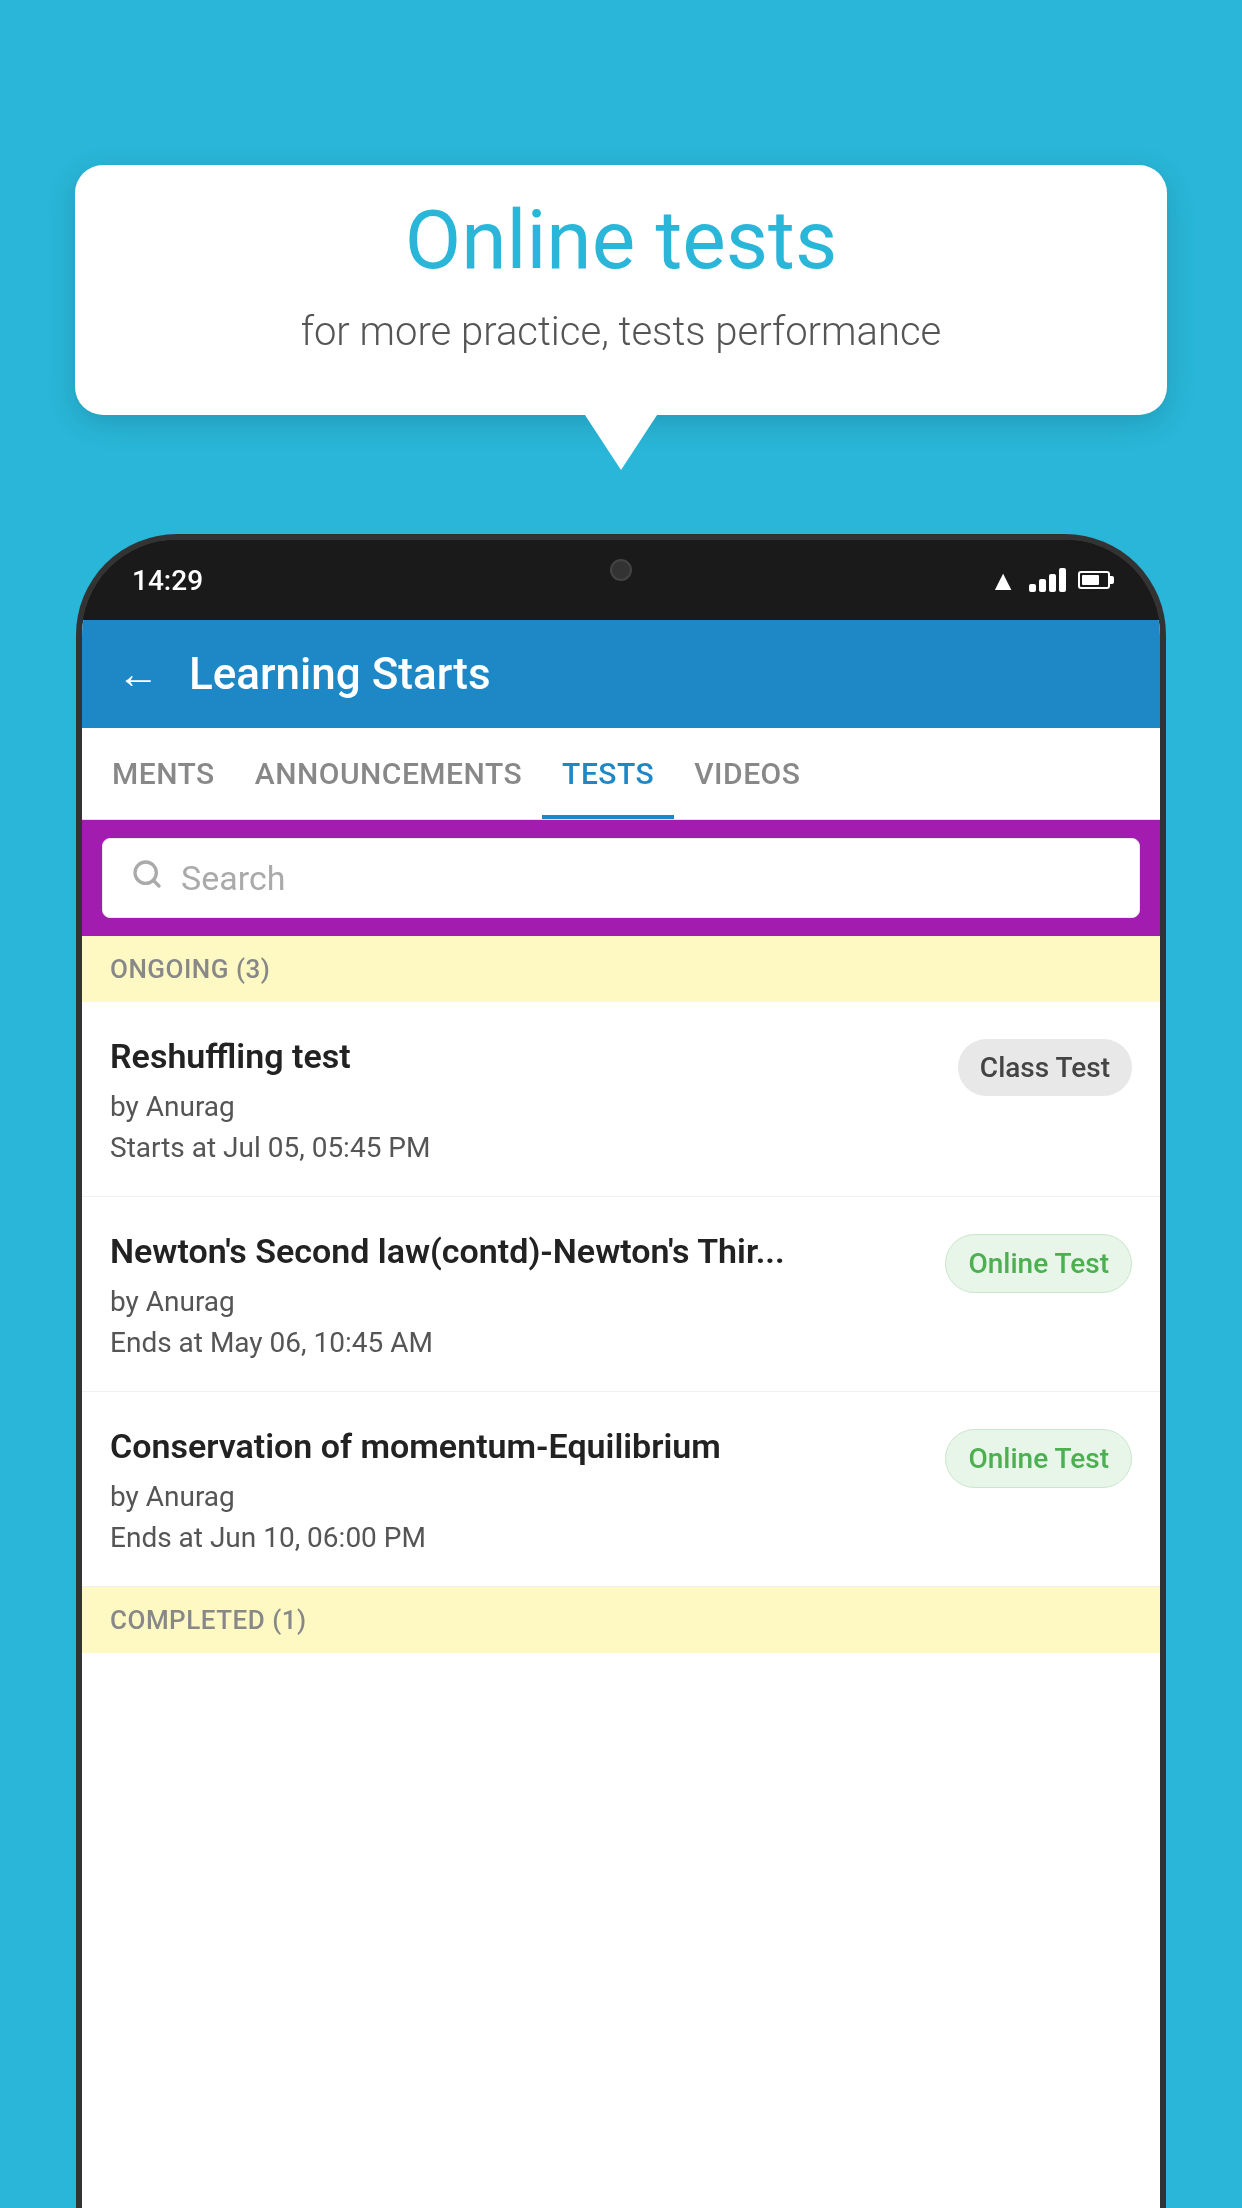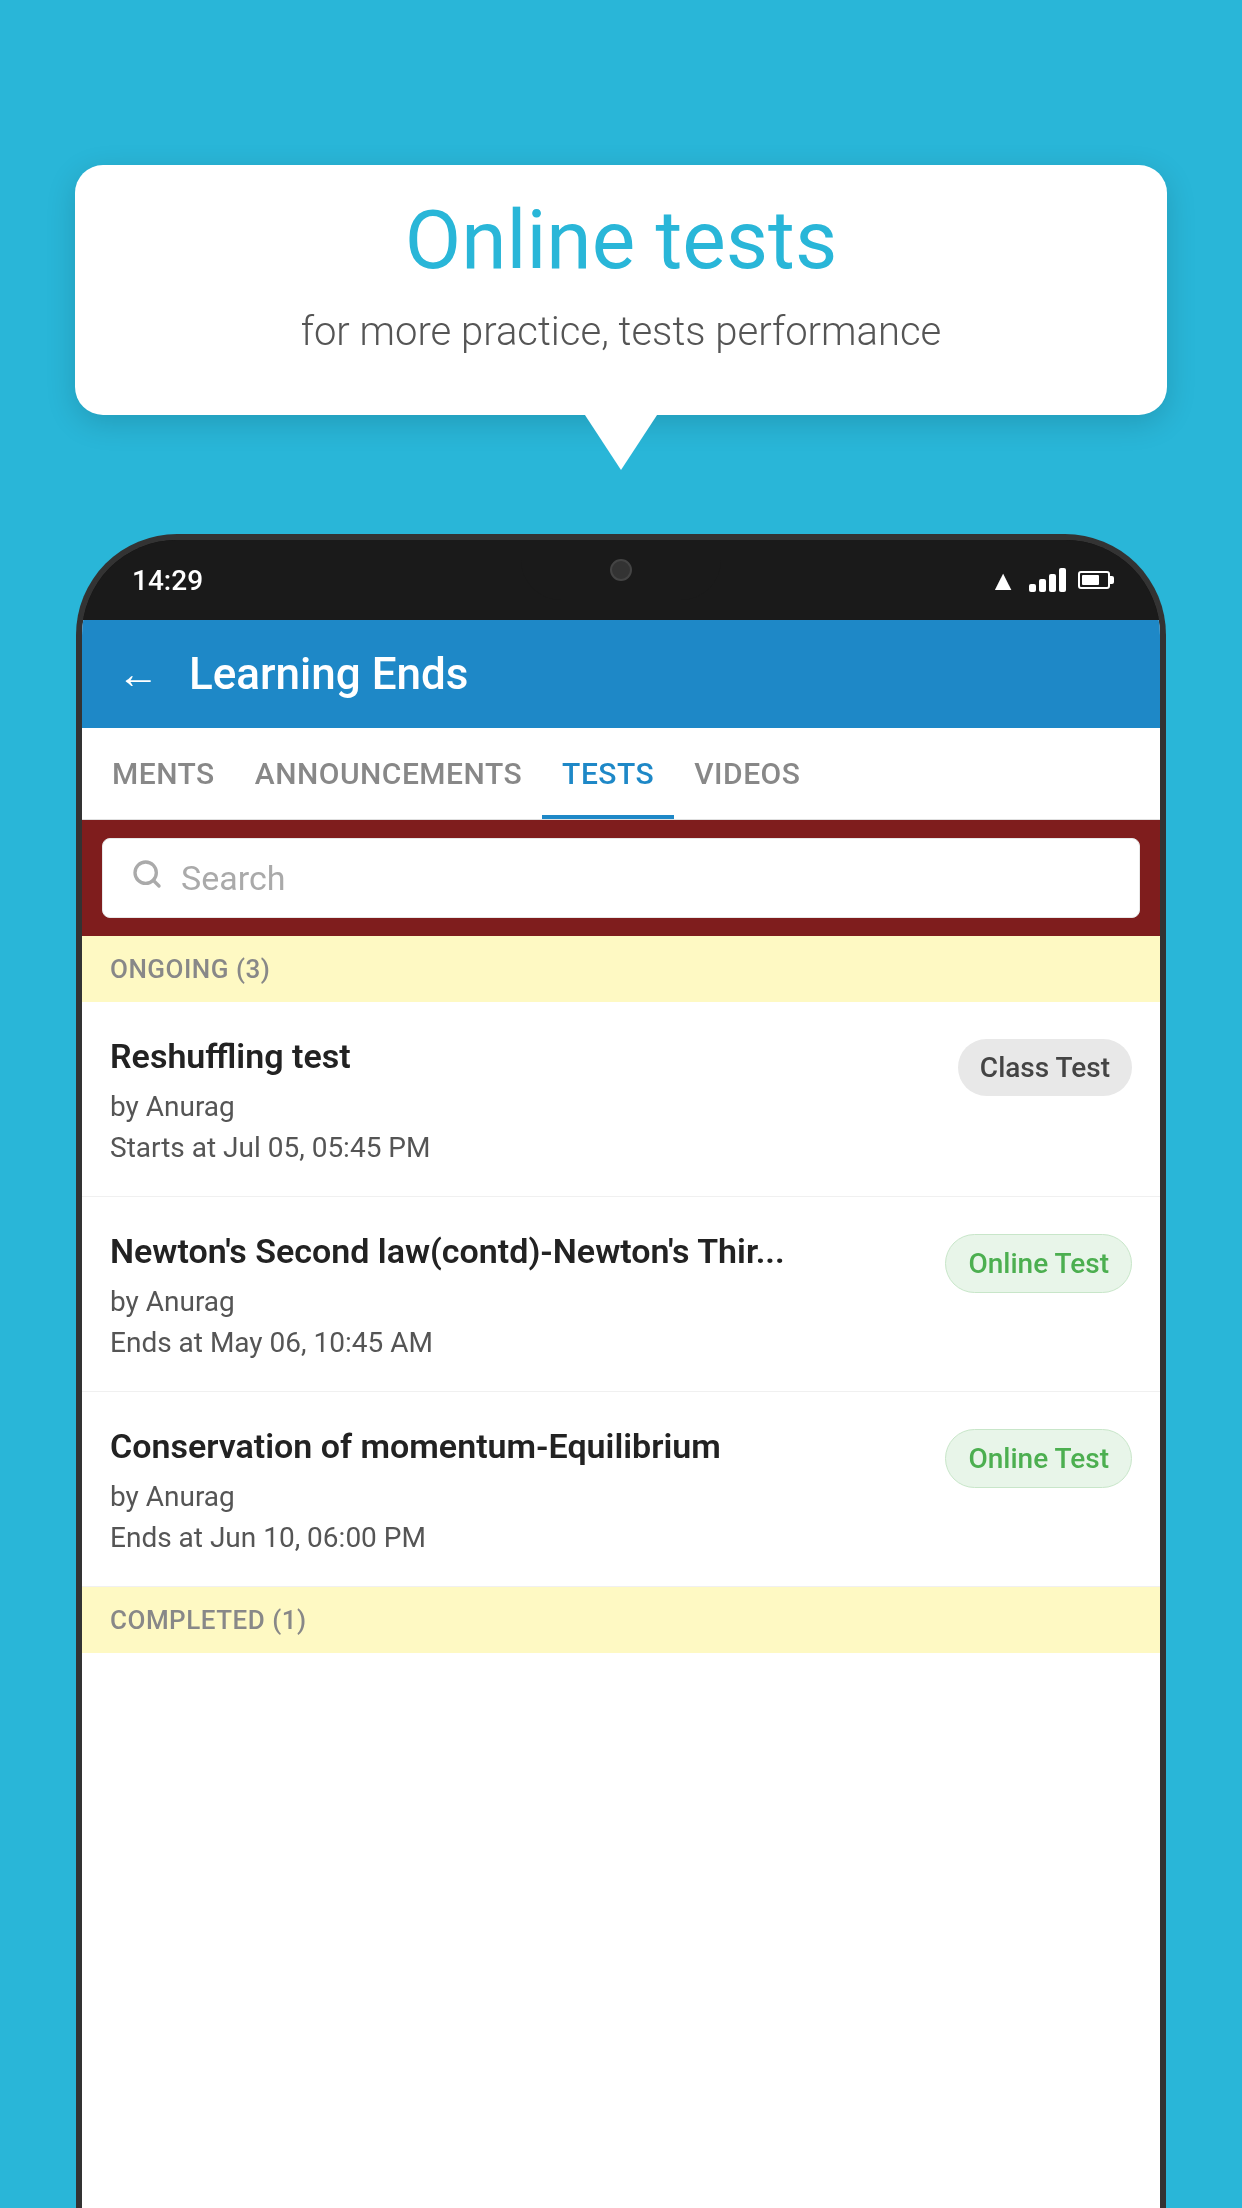--- a/index.html
+++ b/index.html
@@ -196,21 +196,21 @@
       position: absolute;
       bottom: 0;
       left: 0;
       right: 0;
       height: 4px;
       background: #1e88c7;
     }
 
     
     .search-container {
-      background: #7f1d1d;
+      background: #a21caf;
       padding: 18px 20px;
     }
     .search-bar {
       background: white;
       border-radius: 8px;
       display: flex;
       align-items: center;
       padding: 18px 28px;
       gap: 18px;
       border: 1px solid #e8e8e8;
@@ -313,21 +313,21 @@
       <div class="battery-icon">
         <div class="battery-fill"></div>
       </div>
     </div>
   </div>
 
   <div class="phone-screen">
 
     <div class="app-header">
       <span class="back-arrow">←</span>
-      <span class="app-title">Learning Ends</span>
+      <span class="app-title">Learning Starts</span>
     </div>
 
     <div class="tabs-bar">
       <div class="tab-item">
         <span>MENTS</span>
       </div>
       <div class="tab-item">
         <span>ANNOUNCEMENTS</span>
       </div>
       <div class="tab-item active">

